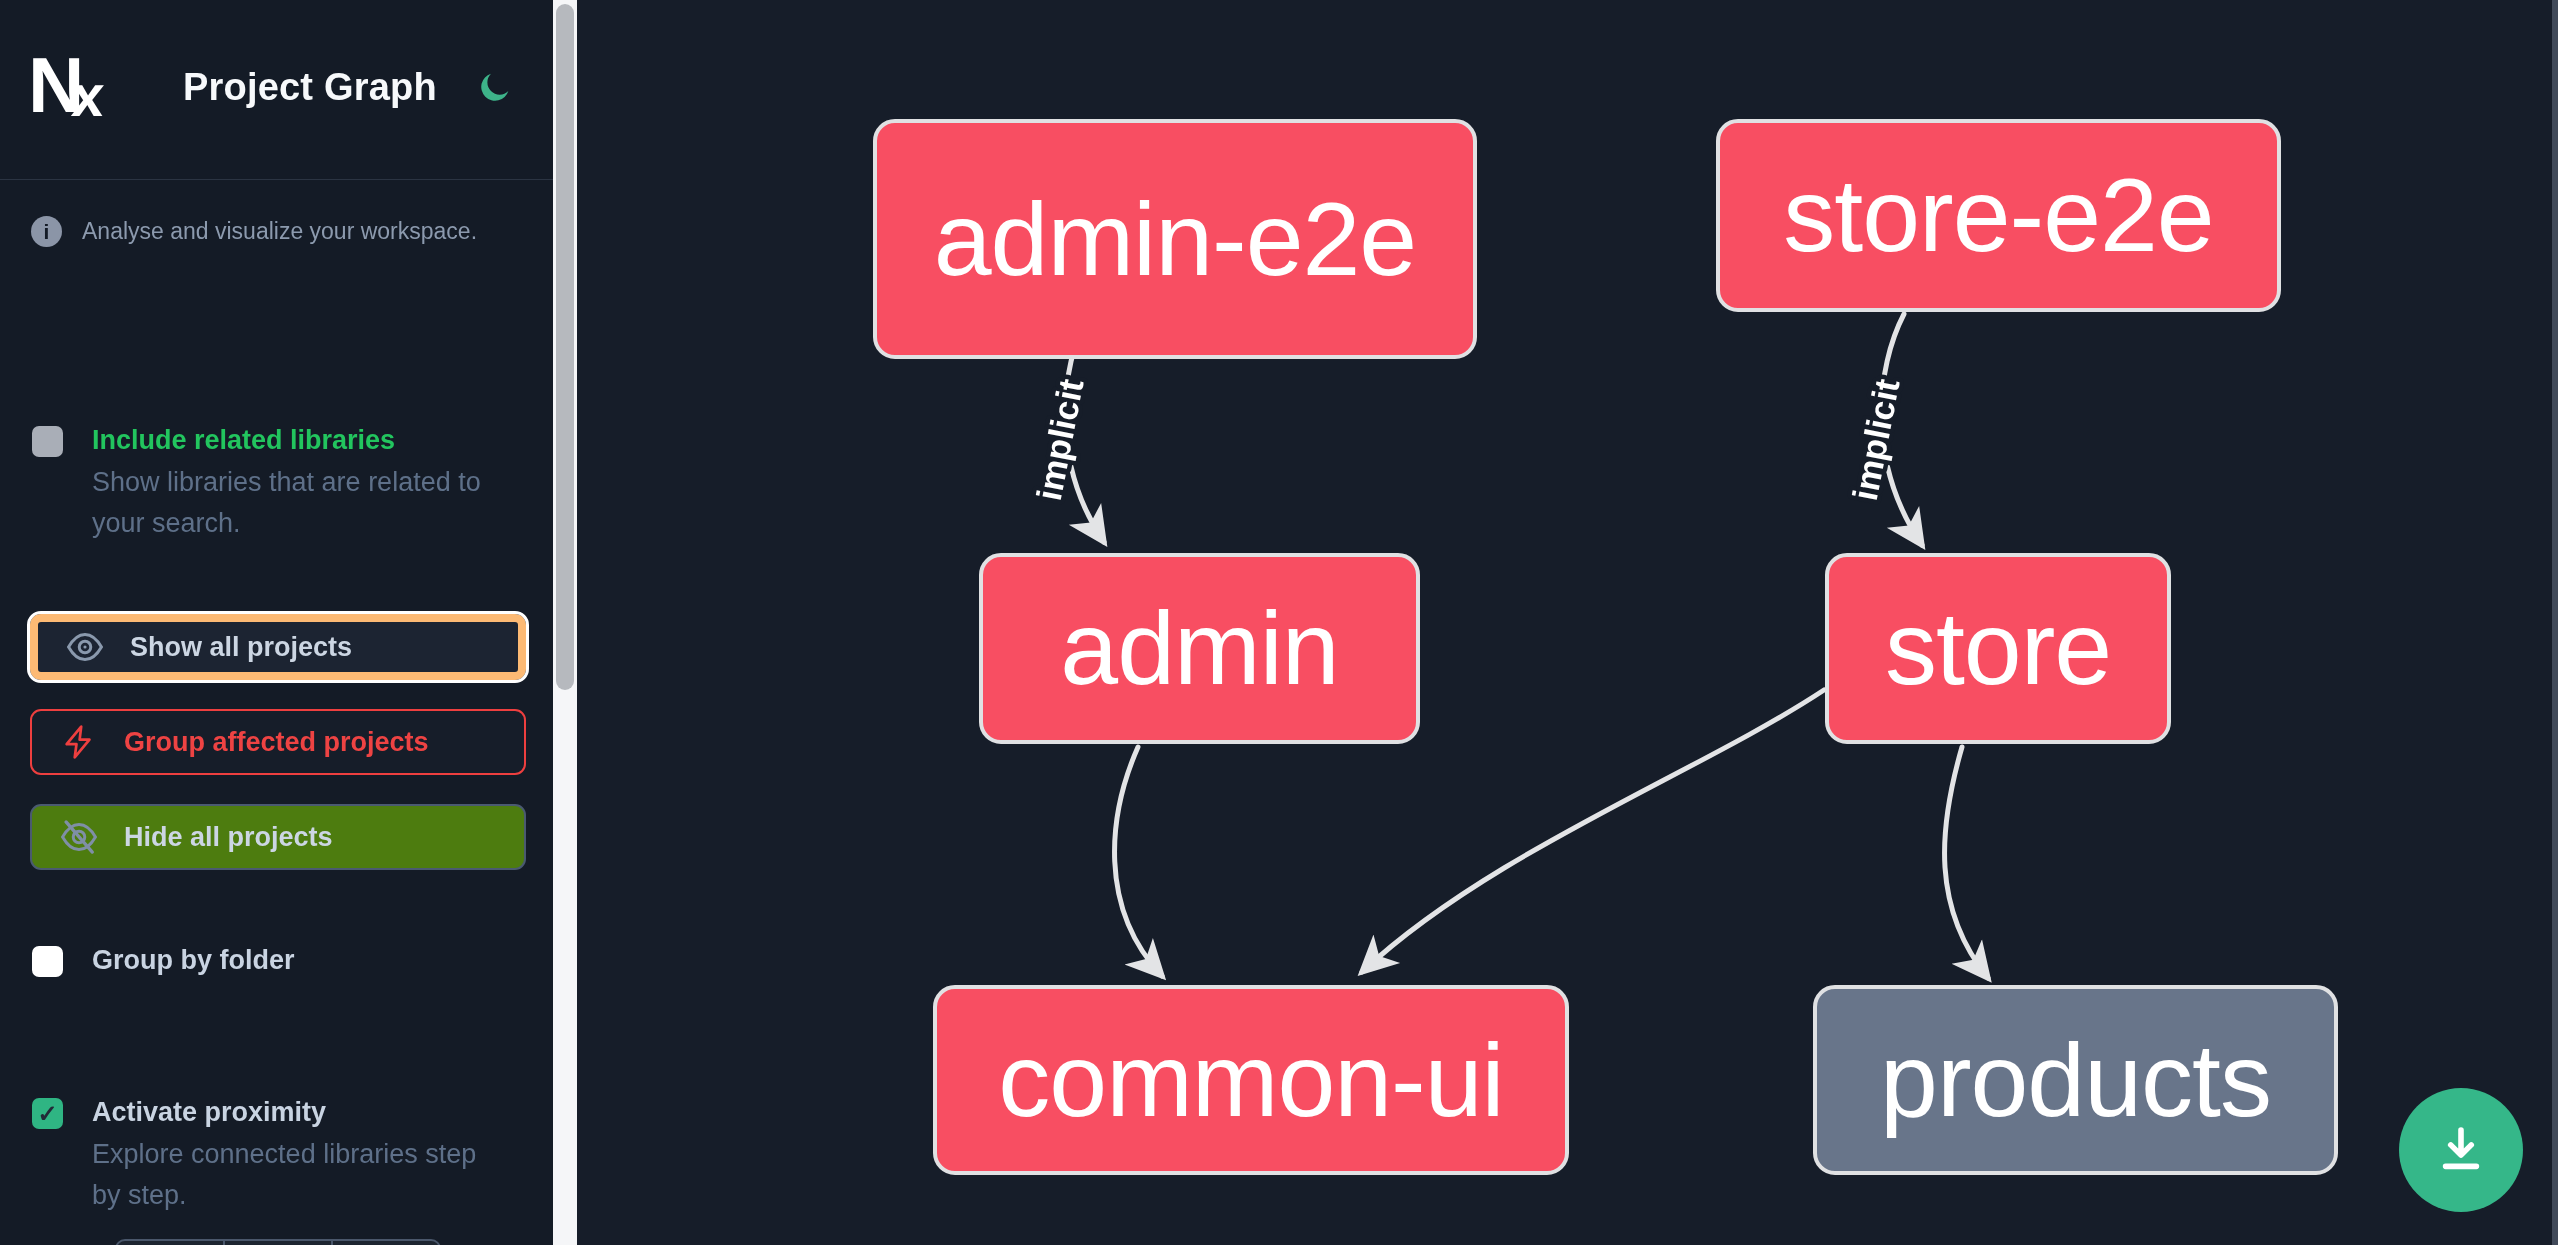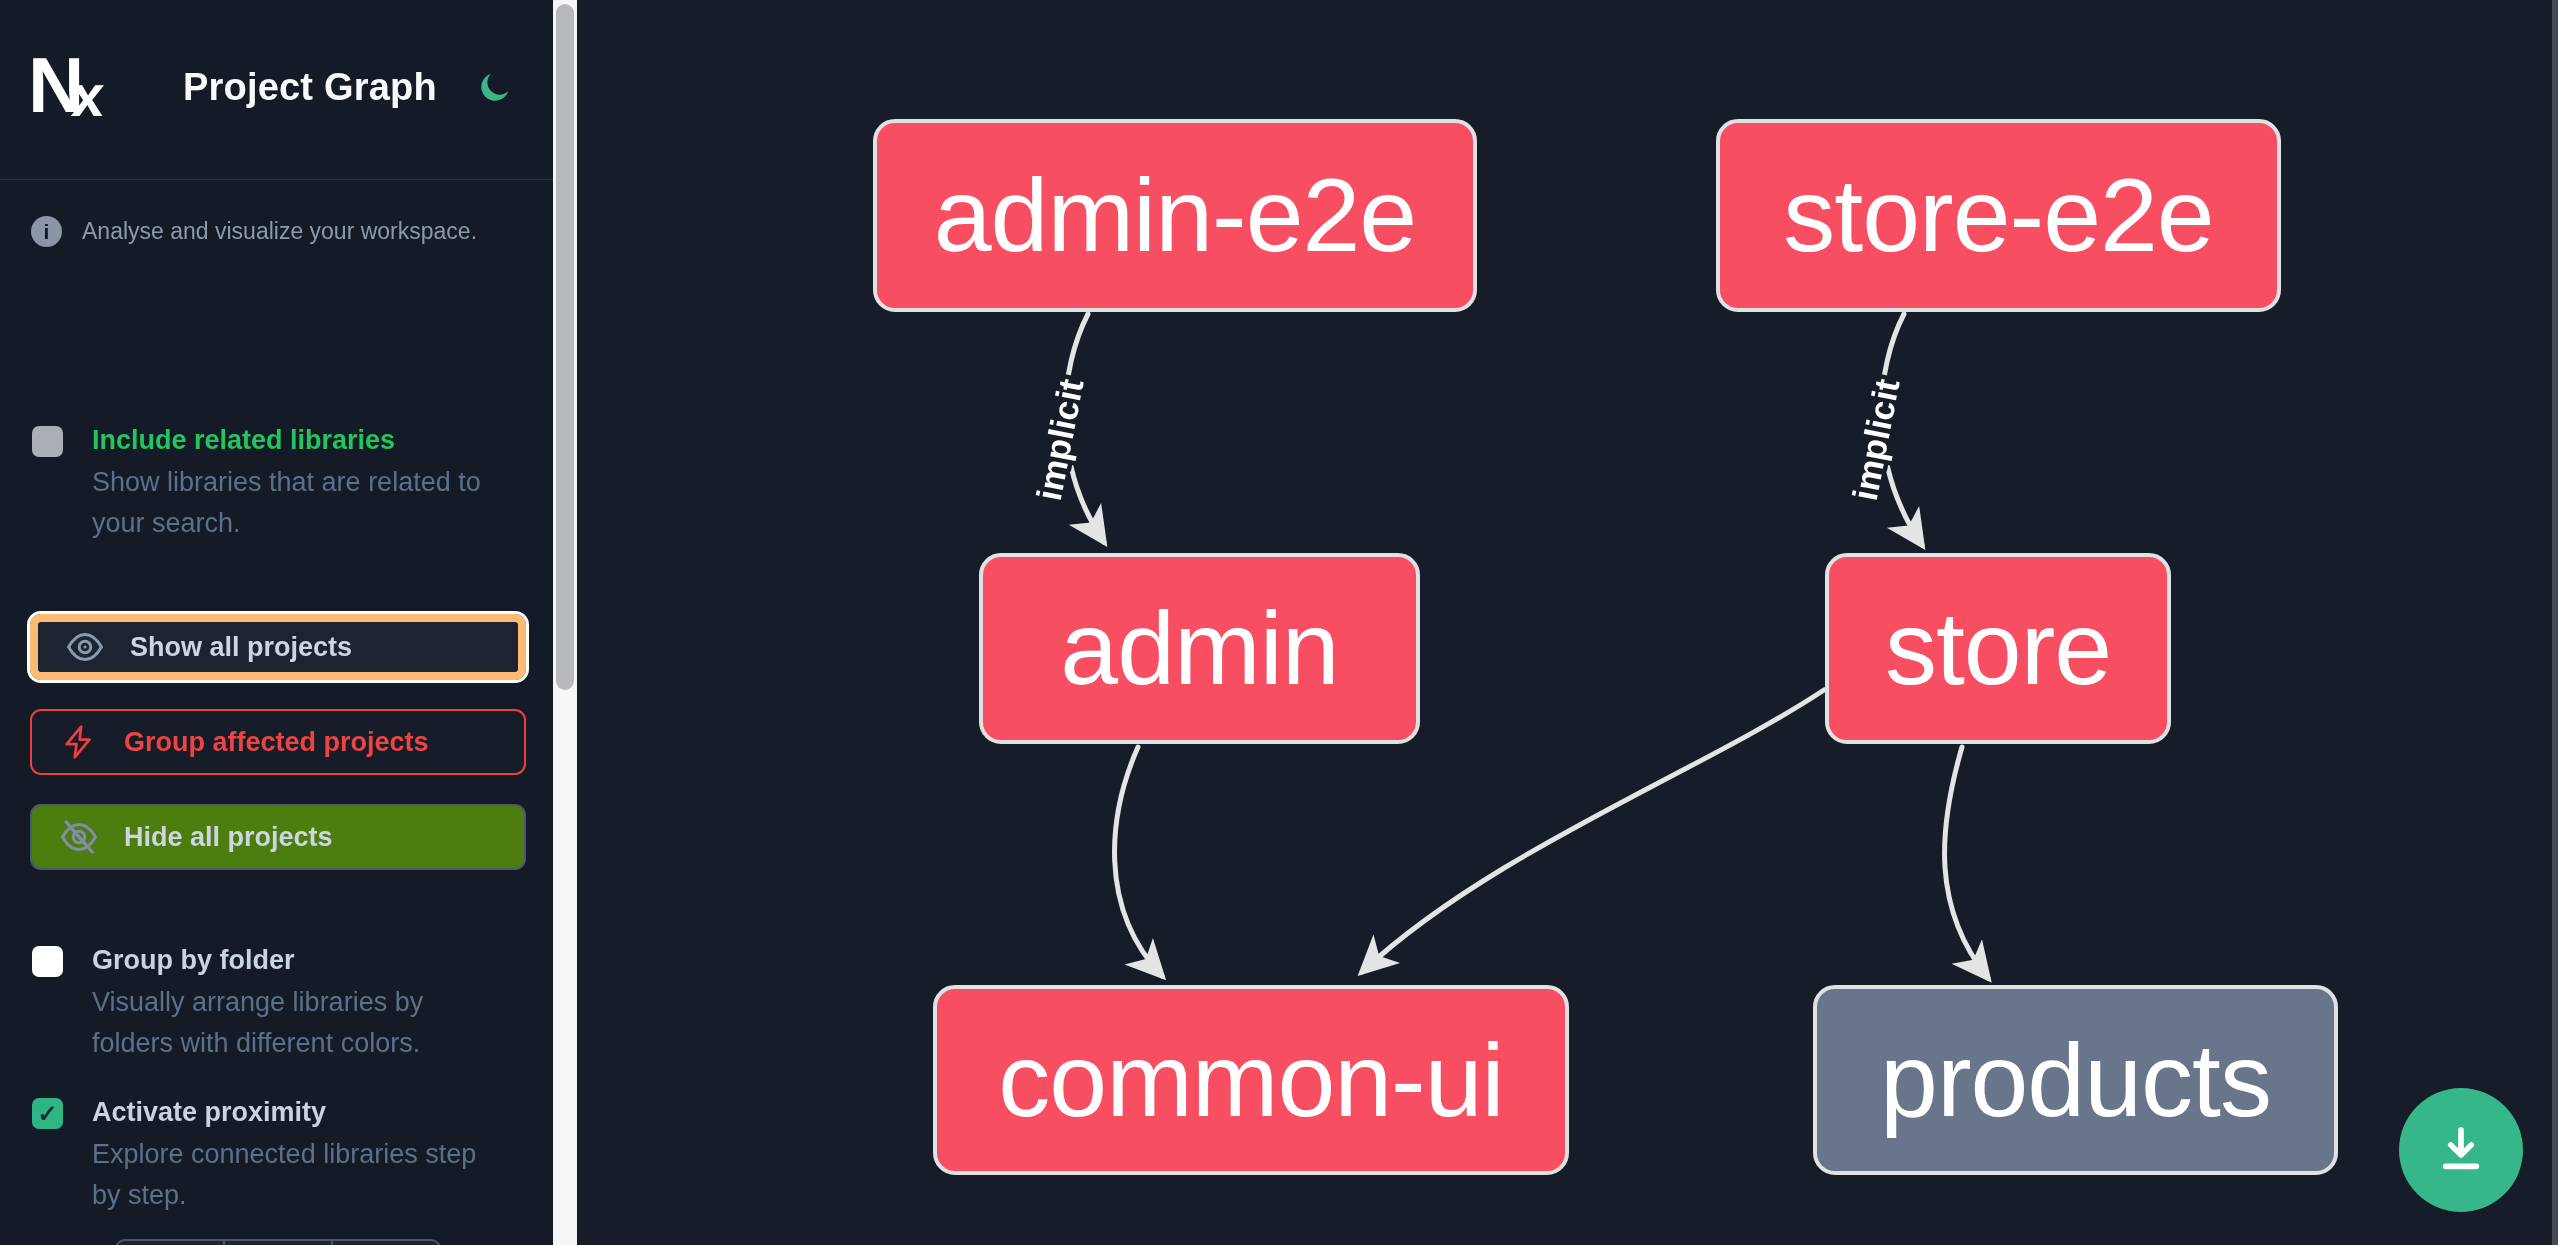--- a/index.html
+++ b/index.html
@@ -110,21 +110,21 @@
         <text class="edge-label" transform="translate(1072,442) rotate(-79)">implicit</text>
         <path d="M1904 314 C1876 368 1866 462 1922 545" class="edge-path" marker-end="url(#arrow)"></path>
         <text class="edge-label" transform="translate(1888,442) rotate(-79)">implicit</text>
         <path d="M1138 747 C1108 815 1098 908 1162 976" class="edge-path" marker-end="url(#arrow)"></path>
         <path d="M1824 690 C1700 772 1490 852 1362 972" class="edge-path" marker-end="url(#arrow)"></path>
         <path d="M1962 747 C1938 830 1932 908 1988 978" class="edge-path" marker-end="url(#arrow)"></path>
       </g>
   </svg>
 
   <div id="node-layer">
-      <div class="gnode" style="left: 873px; top: 119px; width: 604px; height: 193px; background: rgb(248, 78, 98);">
+      <div class="gnode" style="left: 873px; top: 119px; width: 604px; height: 240px; background: rgb(248, 78, 98);">
         <span>admin-e2e</span>
       </div>
       <div class="gnode" style="left: 1716px; top: 119px; width: 565px; height: 193px; background: rgb(248, 78, 98);">
         <span>store-e2e</span>
       </div>
       <div class="gnode" style="left: 979px; top: 553px; width: 441px; height: 191px; background: rgb(248, 78, 98);">
         <span>admin</span>
       </div>
       <div class="gnode" style="left: 1825px; top: 553px; width: 346px; height: 191px; background: rgb(248, 78, 98);">
         <span>store</span>
@@ -199,21 +199,20 @@
             <path d="M4.6 3.4 19.6 20.6" stroke="#7f8fa6" stroke-width="1.9" stroke-linecap="round"></path>
           </svg>
         </span>
         <span class="act-label">Hide all projects</span>
       </button>
     </div>
 
     <div class="option" style="top:940px;">
       <div class="opt-box" id="cb-1" style="background: rgb(255, 255, 255);"></div>
       <div class="opt-label">Group by folder</div>
-      <div class="opt-desc">Visually arrange libraries by folders with different colors.</div>
     </div>
 
     <div class="option" style="top:1092px;">
       <div class="opt-box" id="cb-2" style="background: rgb(47, 181, 131);">✓</div>
       <div class="opt-label">Activate proximity</div>
       <div class="opt-desc">Explore connected libraries step by step.</div>
     </div>
 
     <div class="stepper">
       <div class="cell"></div>

